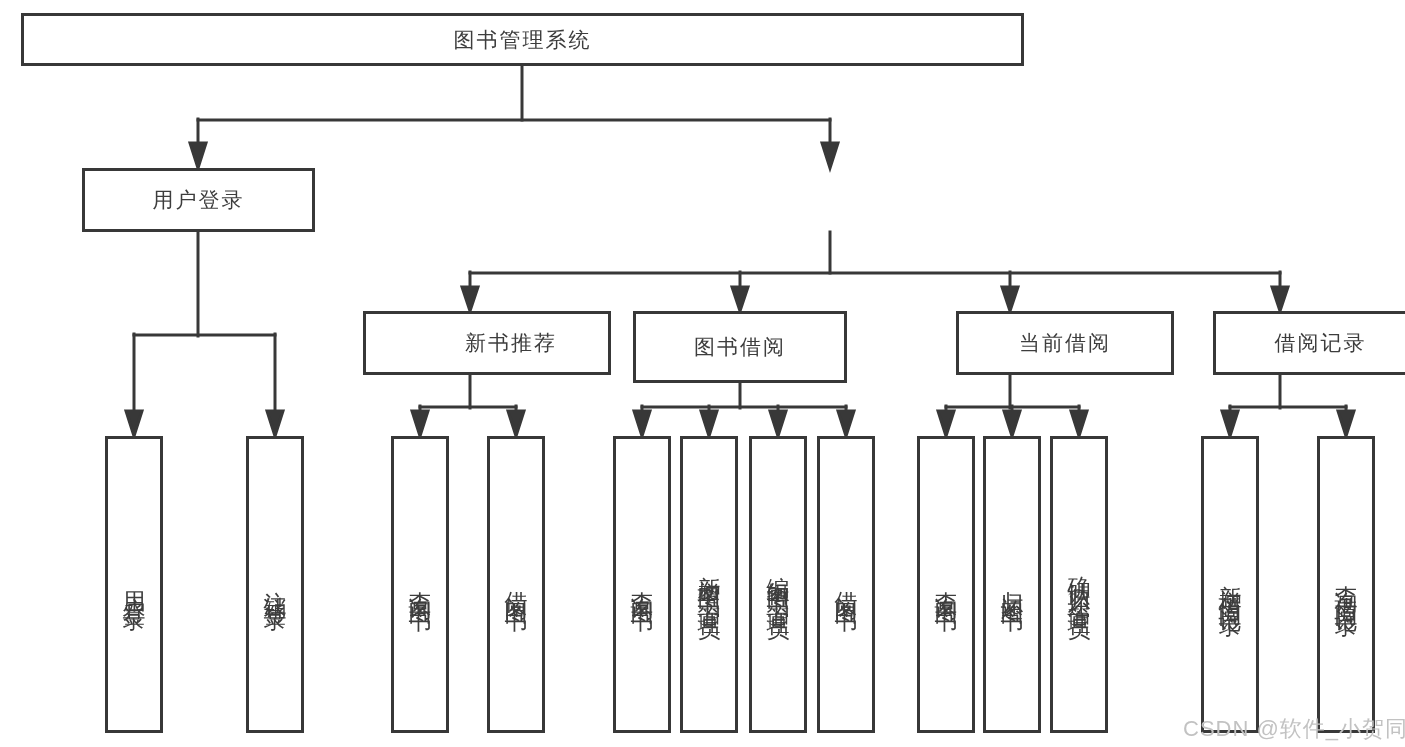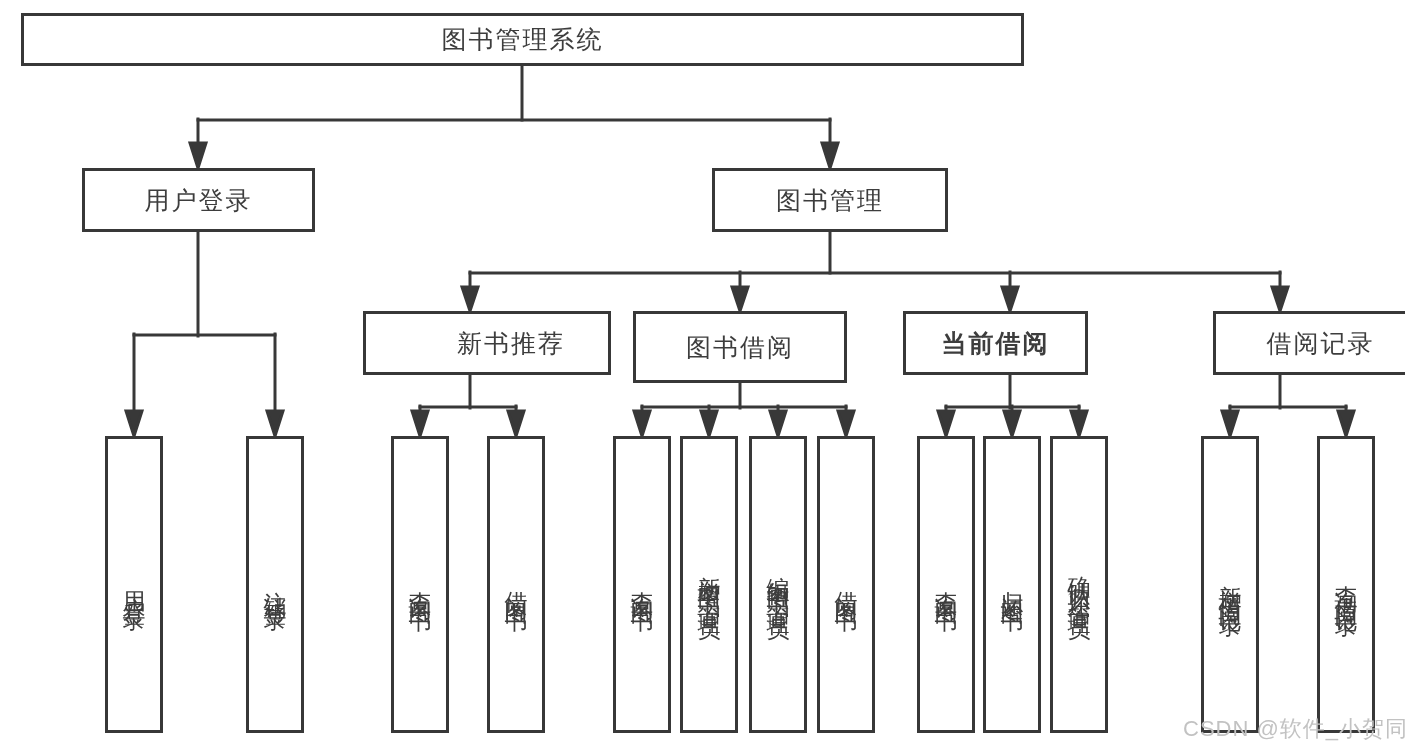--- a/index.html
+++ b/index.html
@@ -5,21 +5,21 @@
   html,body { margin:0; padding:0; background:#ffffff; }
   .stage {
     position:relative; width:1405px; height:747px; background:#ffffff;
     font-family:"Liberation Sans", sans-serif; color:#3d3d3d; overflow:hidden;
   }
   .node {
     position:absolute; box-sizing:border-box; background:#ffffff;
     border:3px solid #383838; display:flex; align-items:center; justify-content:center;
   }
   .node .lbl {
-    font-size:25px; letter-spacing:2px; color:#3d3d3d; white-space:nowrap;
+    font-size:21px; letter-spacing:2px; color:#3d3d3d; white-space:nowrap;
   }
   .leaf .lbl {
     writing-mode:vertical-rl; text-orientation:mixed;
     font-size:23px; letter-spacing:6px; line-height:1; white-space:nowrap;
   }
   svg.wires { position:absolute; left:0; top:0; pointer-events:none; }
   .watermark {
     position:absolute; left:1183px; top:714px; font-size:22px;
     color:#c2c2c2; letter-spacing:1px; white-space:nowrap;
   }
@@ -93,31 +93,28 @@
     </g>
   </svg>
 
   <div class="node" style="left:21px; top:13px; width:1003px; height:53px;">
     <span class="lbl">图书管理系统</span>
   </div>
 
   <div class="node" style="left:82px; top:168px; width:233px; height:64px;">
     <span class="lbl">用户登录</span>
   </div>
-  <div class="node" style="left:712px; top:168px; width:236px; height:64px;">
-    <span class="lbl">图书管理</span>
-  </div>
 
   <div class="node" style="left:363px; top:311px; width:248px; height:64px;padding-left:48px;">
     <span class="lbl">新书推荐</span>
   </div>
   <div class="node" style="left:633px; top:311px; width:214px; height:72px;">
     <span class="lbl">图书借阅</span>
   </div>
-  <div class="node" style="left:903px; top:311px; width:185px; height:64px;font-weight:bold;">
+  <div class="node" style="left:956px; top:311px; width:218px; height:64px;">
     <span class="lbl">当前借阅</span>
   </div>
   <div class="node" style="left:1173px; top:311px; width:215px; height:64px;margin-left:40px;">
     <span class="lbl">借阅记录</span>
   </div>
 
   <div class="node leaf" style="left:105px; top:436px; width:58px; height:297px;">
     <span class="lbl">用户登录</span>
   </div>
   <div class="node leaf" style="left:246px; top:436px; width:58px; height:297px;">

